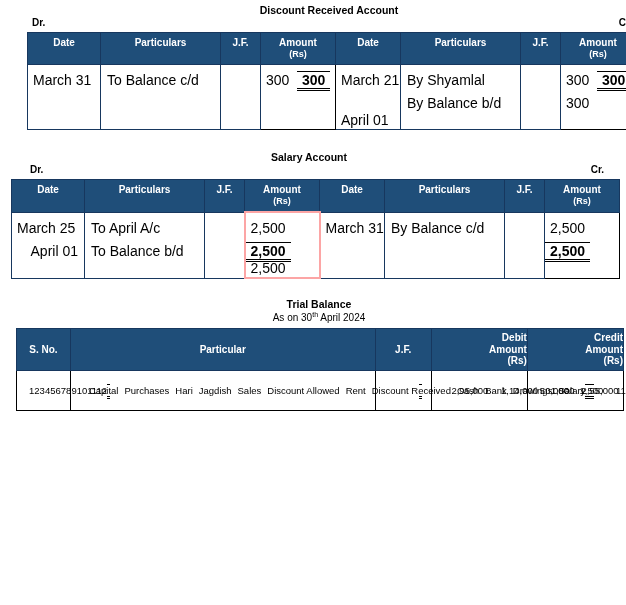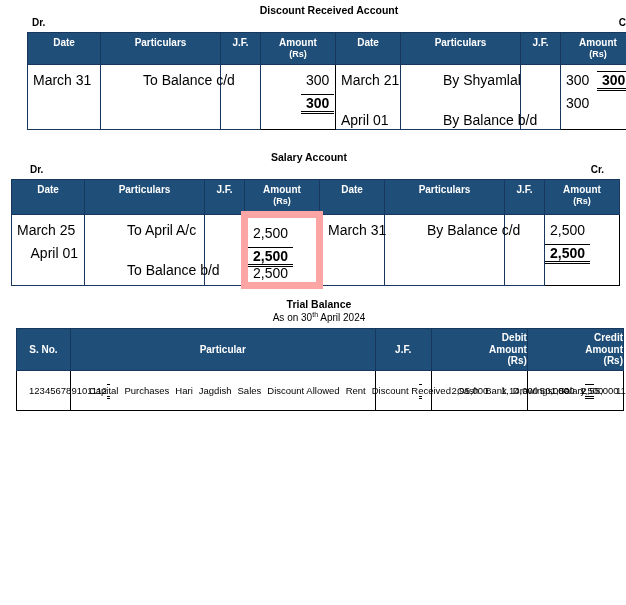--- a/index.html
+++ b/index.html
@@ -109,21 +109,21 @@
     font-size: 14px;
     padding: 0 5px;
     box-sizing: border-box;
     white-space: nowrap;
     overflow: hidden;
   }
   .srow.center { text-align: center; }
   .srow.right  { text-align: right; }
   .srow.left   { text-align: left; }
   .srow.bold   { font-weight: bold; }
-  .srow.pad-left { padding-left: 6px; margin-left: 36px; }
+  .srow.pad-left { padding-left: 6px; }
   .srow.noleftpad { padding-left: 2px; }
   .srow.tall { height: 23px; line-height: 30px; }
   .srow.empty { }
 
   .line-top    { border-top: 1px solid #000; }
   .dbl-bottom  { border-bottom: 3px double #000; }
 
   
   table.tb {
     border-collapse: collapse;
@@ -228,21 +228,21 @@
           </td>
 
           <td class="cellbox">
             <span class="stack">
               <span class="srow tall center">&nbsp;</span>
               <span class="srow empty">&nbsp;</span>
               <span class="srow center">&nbsp;</span>
             </span>
           </td>
 
-          <td class="blank" style="border:1px solid #000;padding-left:40px;">
+          <td class="blank" style="border:1px solid #000;">
             <span class="stack">
               <span class="srow tall right">300</span>
               <span class="srow right bold line-top dbl-bottom">300</span>
               <span class="srow right">&nbsp;</span>
             </span>
           </td>
 
           <td class="cellbox">
             <span class="stack">
               <span class="srow tall center">March 21</span>
@@ -333,21 +333,21 @@
               <span class="srow left pad-left">To Balance b/d</span>
             </span>
           </td>
           <td class="cellbox">
             <span class="stack">
               <span class="srow tall center">&nbsp;</span>
               <span class="srow empty">&nbsp;</span>
               <span class="srow center">&nbsp;</span>
             </span>
           </td>
-          <td class="blank" style="border:7px solid #fca5a5;">
+          <td class="blank" style="border:2px solid #fca5a5;">
             <span class="stack">
               <span class="srow tall right">2,500</span>
               <span class="srow right bold line-top dbl-bottom">2,500</span>
               <span class="srow right">2,500</span>
             </span>
           </td>
           <td class="cellbox">
             <span class="stack">
               <span class="srow tall center">March 31</span>
               <span class="srow empty">&nbsp;</span>

